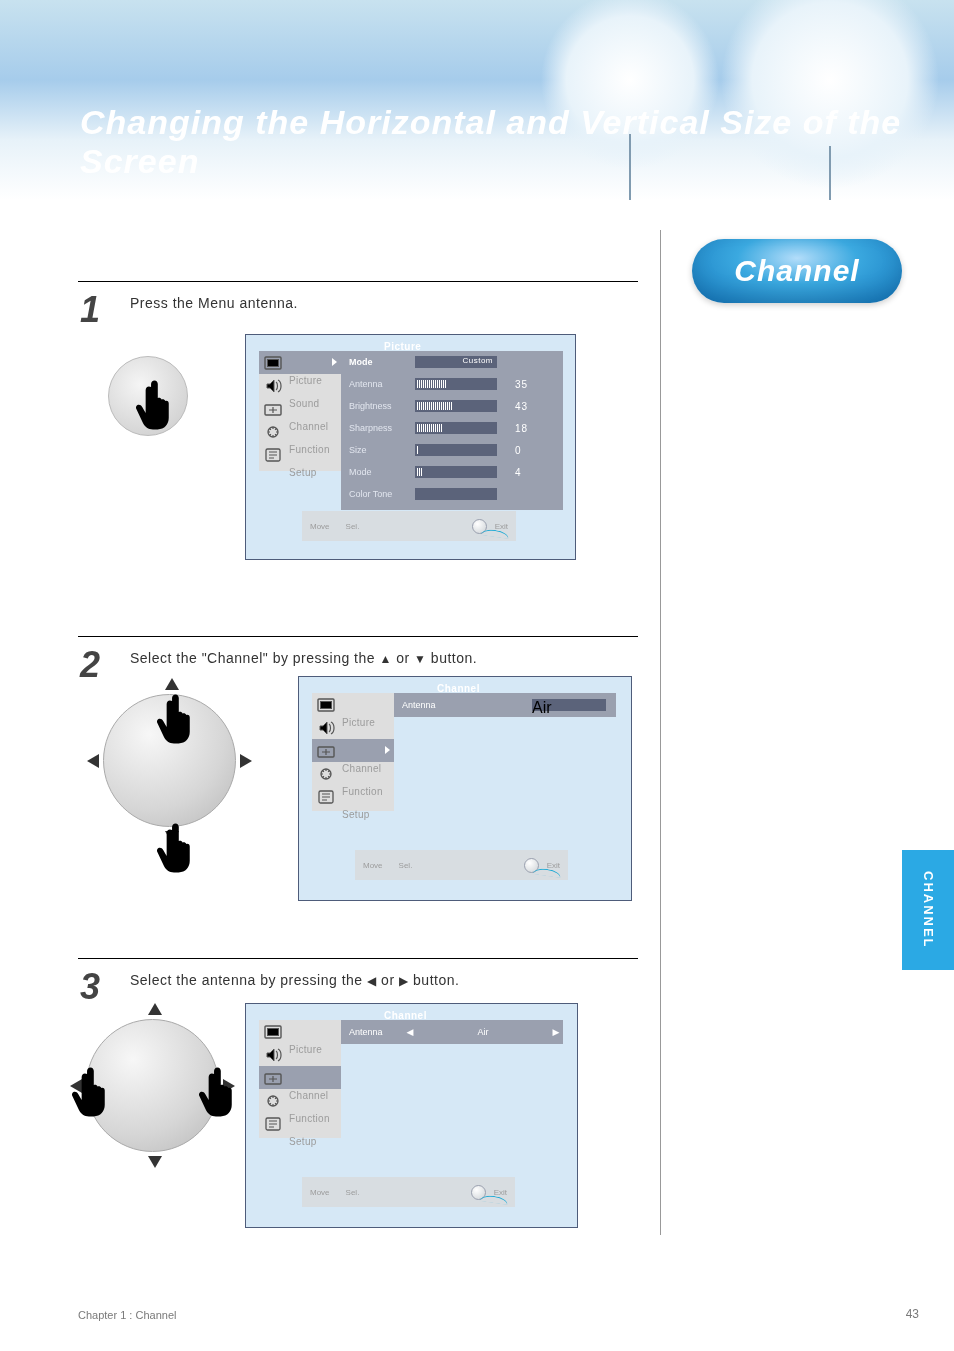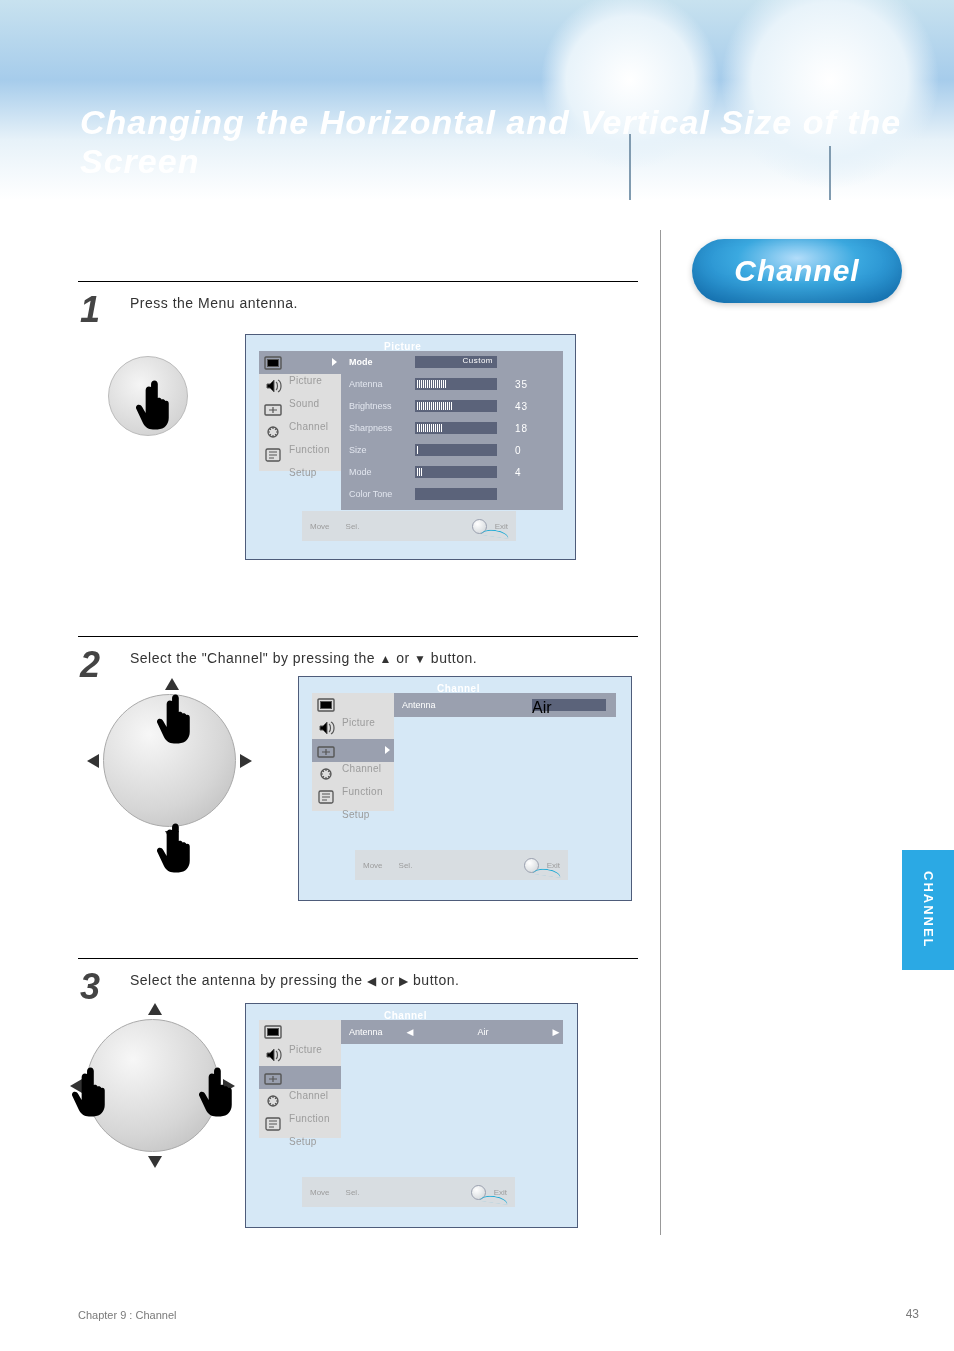--- a/index.html
+++ b/index.html
@@ -528,14 +528,14 @@
   </div>
 
   <div class="navbar">
     <span class="lbl">Move</span>
     <span class="lbl">Sel.</span>
     <span class="orb"></span>
     <span class="lbl" style="margin-left:-30px">Exit</span>
   </div>
 </div>
 
-<div class="chapter-line">Chapter 9 : Channel</div>
+<div class="chapter-line">Chapter 1 : Channel</div>
 <div class="page-number">43</div>
 
 </body></html>

